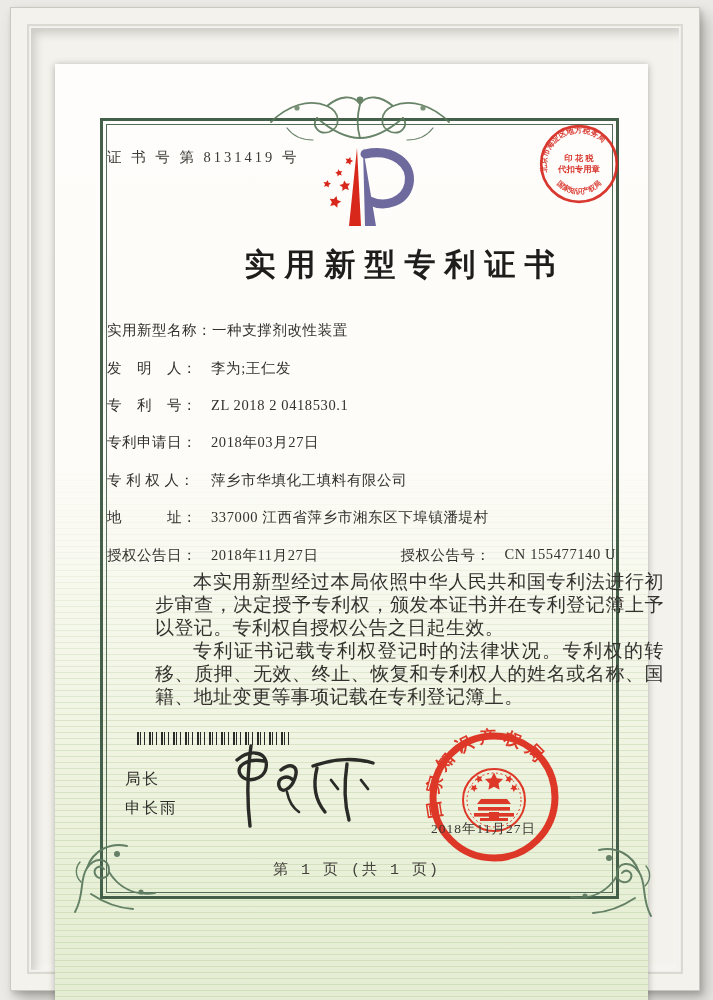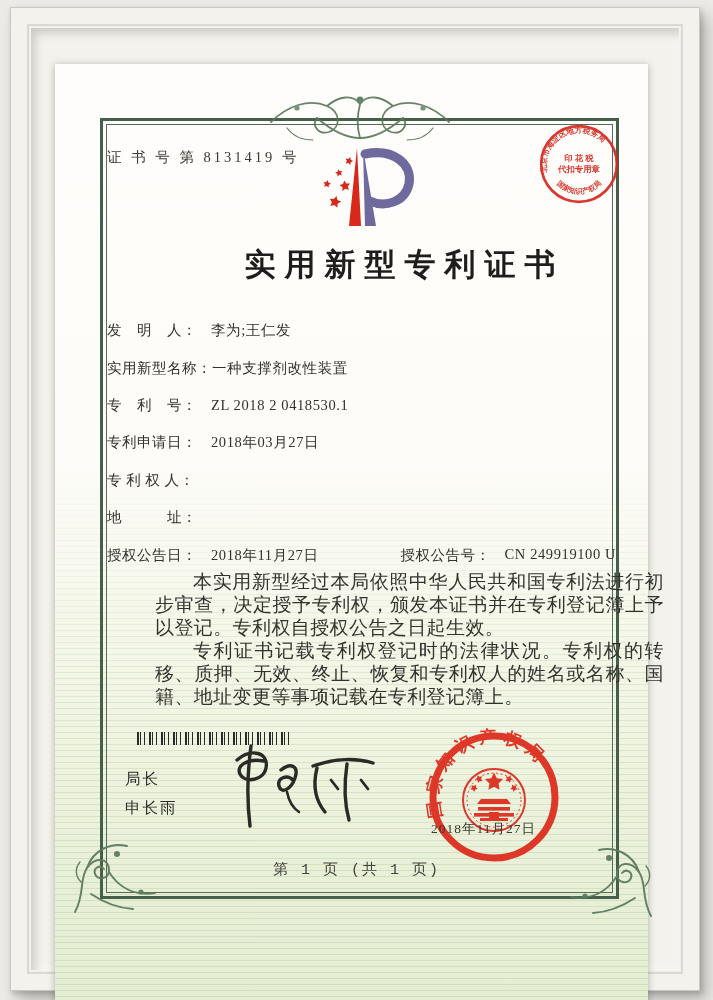--- a/index.html
+++ b/index.html
@@ -139,47 +139,49 @@
         <textPath href="#taxBot" startOffset="2">国家知识产权局</textPath>
       </text>
       <text x="50" y="47" text-anchor="middle" font-size="10" fill="#d5281e" font-weight="bold">印 花 税</text>
       <text x="50" y="59" text-anchor="middle" font-size="10" fill="#d5281e" font-weight="bold">代扣专用章</text>
     </svg>
 
     <div class="title">实用新型专利证书</div>
 
     <div class="fields">
       <div class="frow">
+        <span class="flabel">实用新型名称：</span>
+        <span class="fvalue">一种支撑剂改性装置</span>
+      </div>
+      <div class="frow">
         <span class="flabel">发　明　人：</span>
         <span class="fvalue">李为;王仁发</span>
       </div>
       <div class="frow">
-        <span class="flabel">实用新型名称：</span>
-        <span class="fvalue">一种支撑剂改性装置</span>
-      </div>
-      <div class="frow">
         <span class="flabel">专　利　号：</span>
         <span class="fvalue">ZL 2018 2 0418530.1</span>
       </div>
       <div class="frow">
         <span class="flabel">专利申请日：</span>
         <span class="fvalue">2018年03月27日</span>
       </div>
       <div class="frow">
         <span class="flabel">专 利 权 人：</span>
+        <span class="fvalue">萍乡市华填化工填料有限公司</span>
       </div>
       <div class="frow">
         <span class="flabel">地　　　址：</span>
+        <span class="fvalue">337000 江西省萍乡市湘东区下埠镇潘堤村</span>
       </div>
       <div class="frow pair">
         <span class="flabel">授权公告日：</span>
         <span class="fvalue">2018年11月27日</span>
         <span class="col2">
           <span class="flabel">授权公告号：</span>
-          <span class="fvalue">CN 249919100 U</span>
+          <span class="fvalue">CN 155477140 U</span>
         </span>
       </div>
     </div>
 
     <div class="paras">
       <p>本实用新型经过本局依照中华人民共和国专利法进行初步审查，决定授予专利权，颁发本证书并在专利登记簿上予以登记。专利权自授权公告之日起生效。</p>
       <p>专利证书记载专利权登记时的法律状况。专利权的转移、质押、无效、终止、恢复和专利权人的姓名或名称、国籍、地址变更等事项记载在专利登记簿上。</p>
     </div>
 
     <div class="barcode"></div>

